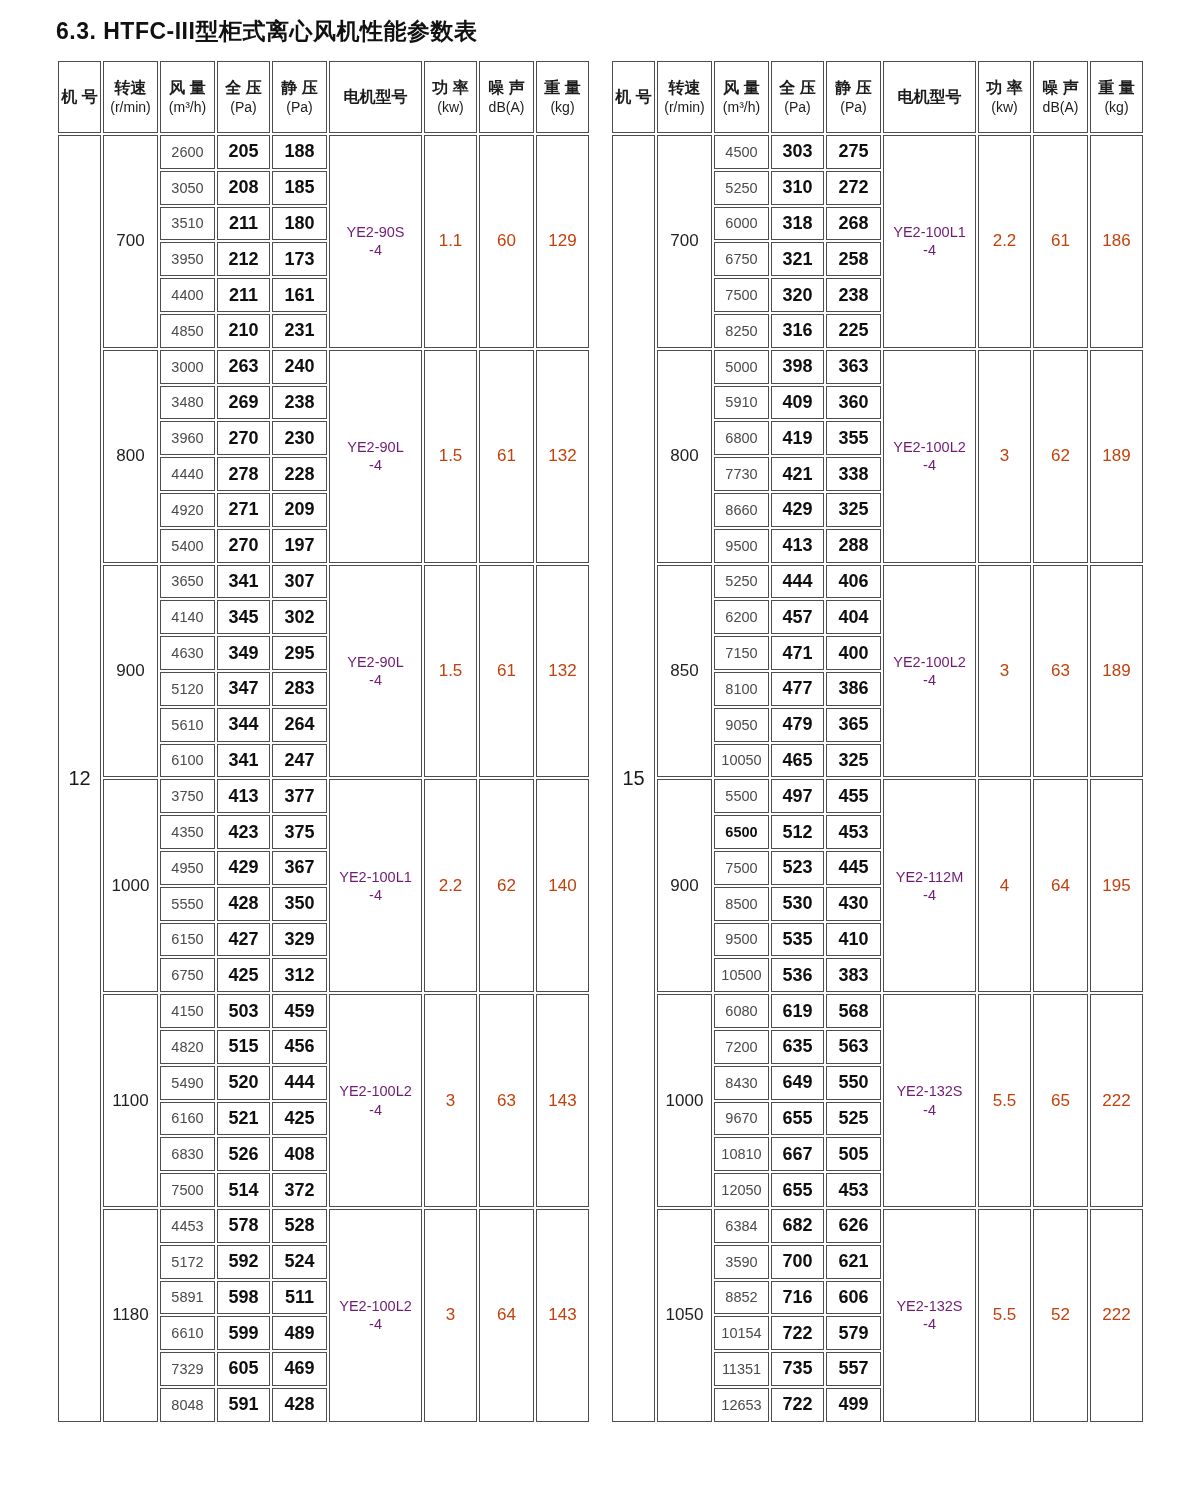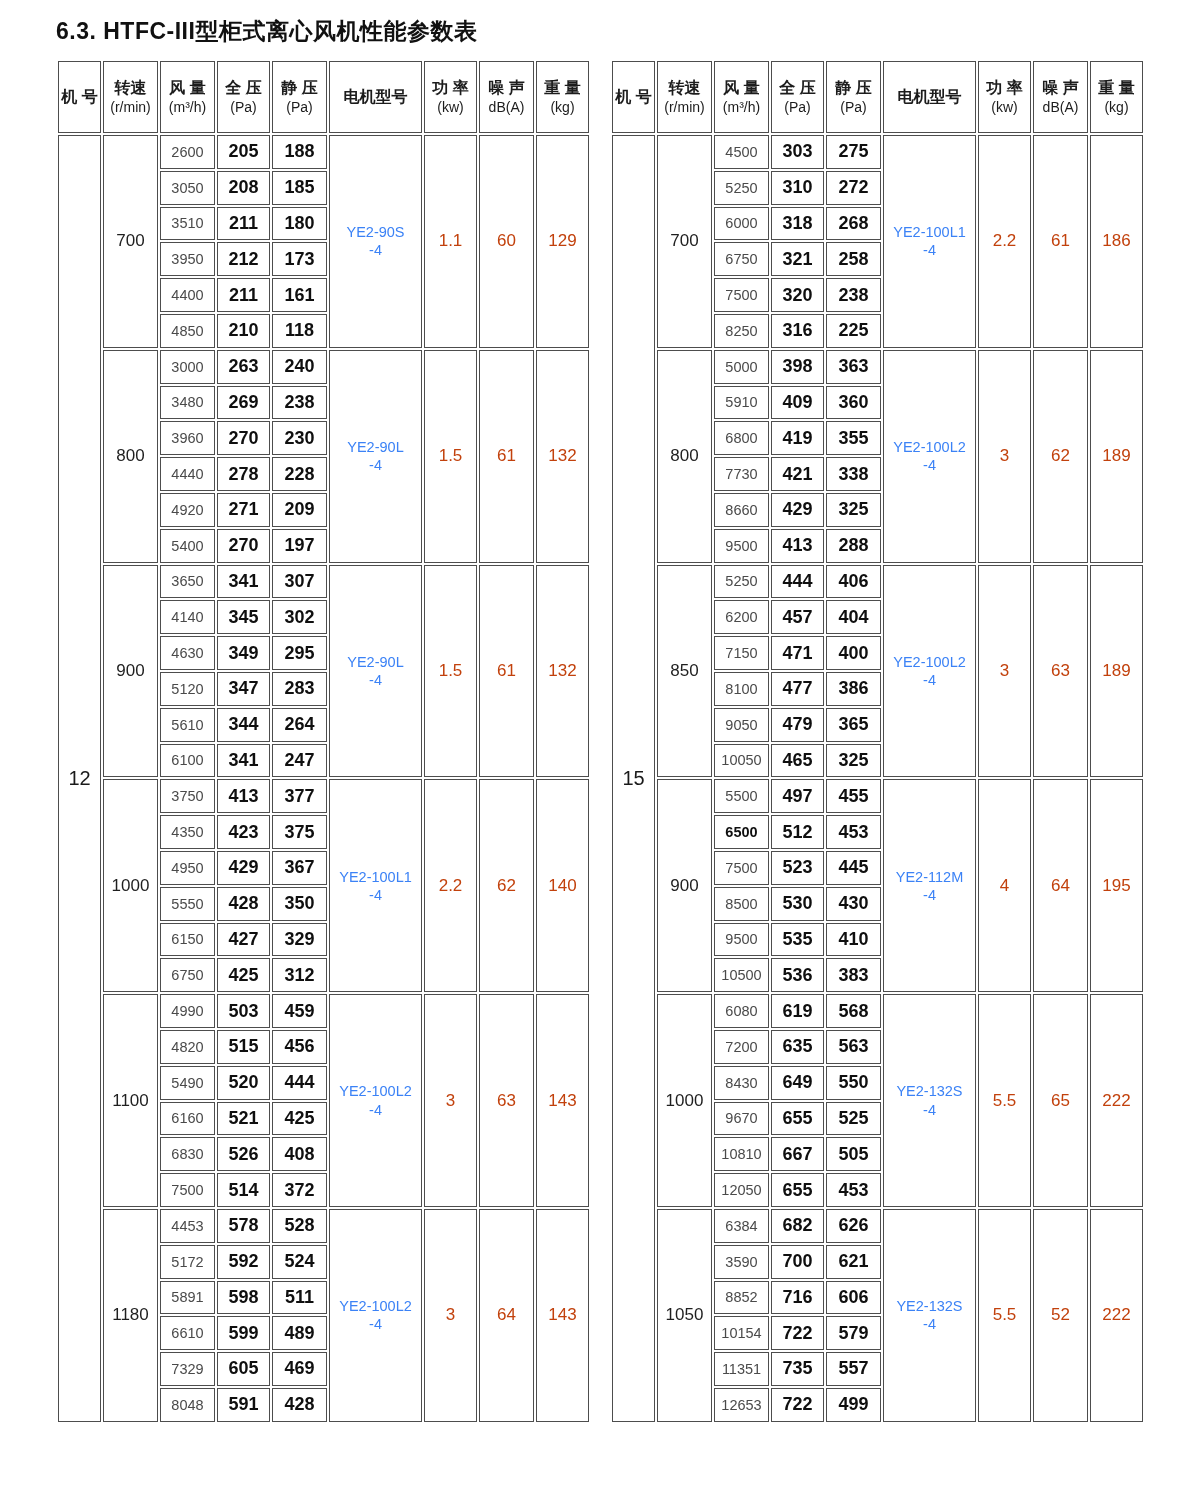--- a/index.html
+++ b/index.html
@@ -45,21 +45,21 @@
     display: block;
     font-weight: normal;
     font-size: 14px;
     letter-spacing: 0;
   }
   td { height: 33.8px; }
   td.machine-cell { font-size: 20px; color: #1a1a1a; }
   td.speed-cell   { font-size: 17px; color: #1f1f1f; }
   td.flow-cell    { font-size: 14.5px; color: #4a4a4a; }
   td.tp-cell, td.sp-cell { font-size: 18px; font-weight: bold; color: #0f0f0f; }
-  td.motor-cell   { font-size: 14.5px; color: #3b82f6; line-height: 1.25; }
+  td.motor-cell   { font-size: 14.5px; color: #701a75; line-height: 1.25; }
   td.power-cell, td.noise-cell, td.weight-cell { font-size: 17px; color: #c2410c; }
   td.shaded { background: #e9e8e5; }
   td .bold { font-weight: bold; color: #0f0f0f; }
 </style>
 </head>
 <body>
 
 <div class="page">
   <h1 class="page-title">6.3. HTFC-III型柜式离心风机性能参数表</h1>
   <div class="tables-wrap">
@@ -119,21 +119,21 @@
             <td class="sp-cell">173</td>
           </tr>
           <tr>
             <td class="flow-cell"><span>4400</span></td>
             <td class="tp-cell">211</td>
             <td class="sp-cell">161</td>
           </tr>
           <tr>
             <td class="flow-cell"><span>4850</span></td>
             <td class="tp-cell">210</td>
-            <td class="sp-cell">118</td>
+            <td class="sp-cell">231</td>
           </tr>
           <tr>
             <td class="speed-cell" rowspan="6">800</td>
             <td class="flow-cell shaded"><span>3000</span></td>
             <td class="tp-cell shaded">263</td>
             <td class="sp-cell shaded">240</td>
             <td class="motor-cell shaded" rowspan="6">
               <div>YE2-90L</div>
               <div>-4</div>
             </td>
@@ -237,21 +237,21 @@
             <td class="tp-cell shaded">427</td>
             <td class="sp-cell shaded">329</td>
           </tr>
           <tr>
             <td class="flow-cell shaded"><span>6750</span></td>
             <td class="tp-cell shaded">425</td>
             <td class="sp-cell shaded">312</td>
           </tr>
           <tr>
             <td class="speed-cell" rowspan="6">1100</td>
-            <td class="flow-cell"><span>4990</span></td>
+            <td class="flow-cell"><span>4150</span></td>
             <td class="tp-cell">503</td>
             <td class="sp-cell">459</td>
             <td class="motor-cell" rowspan="6">
               <div>YE2-100L2</div>
               <div>-4</div>
             </td>
             <td class="power-cell" rowspan="6">3</td>
             <td class="noise-cell" rowspan="6">63</td>
             <td class="weight-cell" rowspan="6">143</td>
           </tr>

